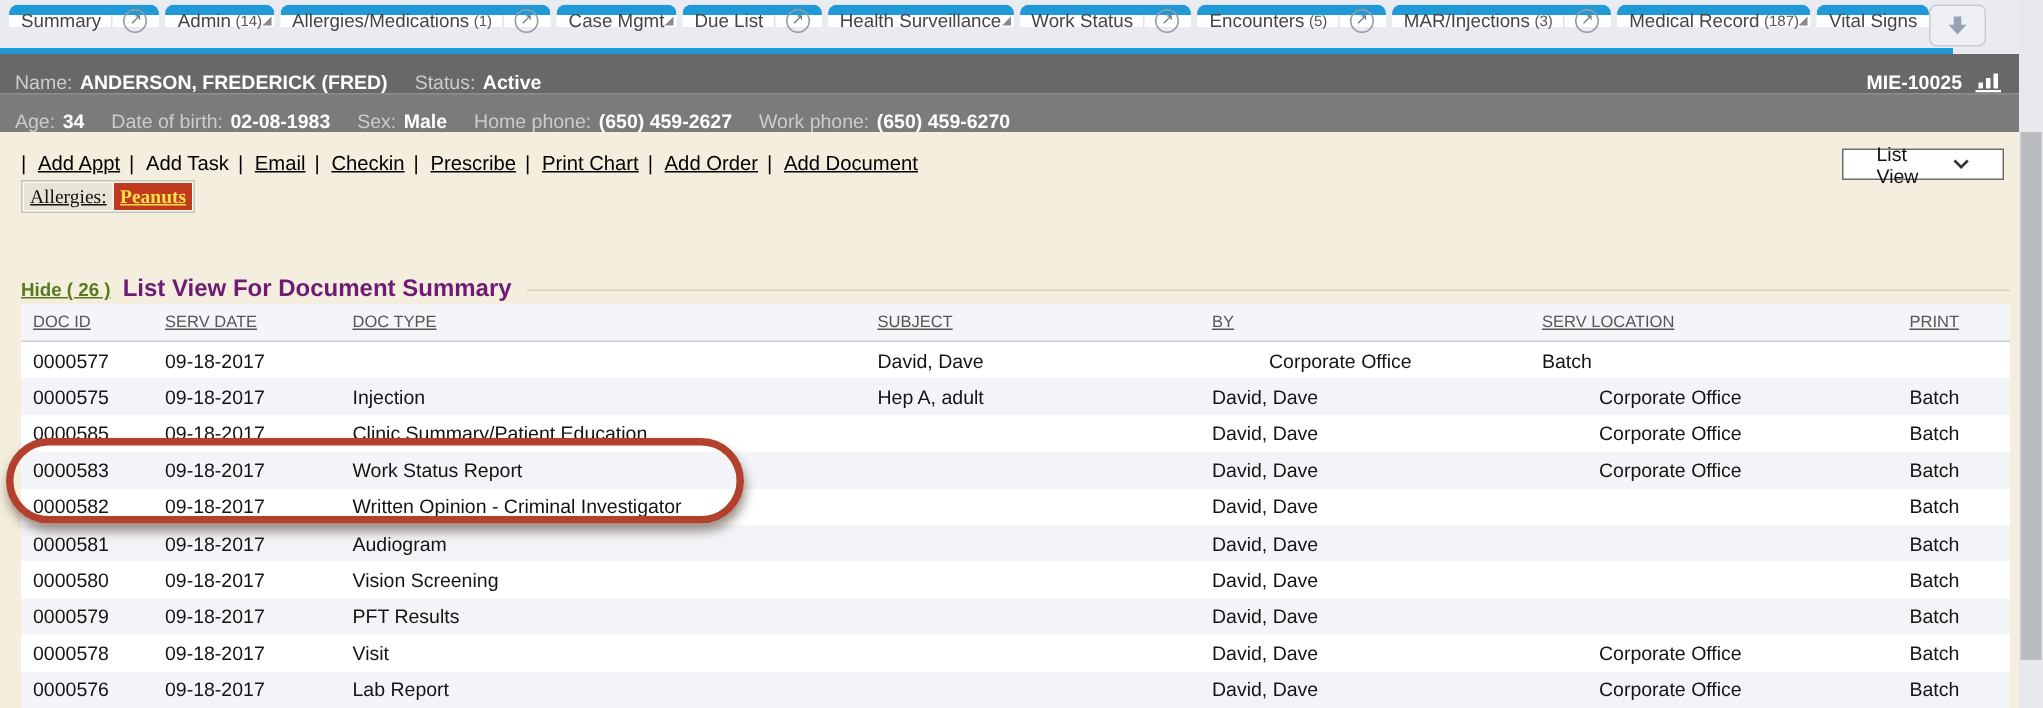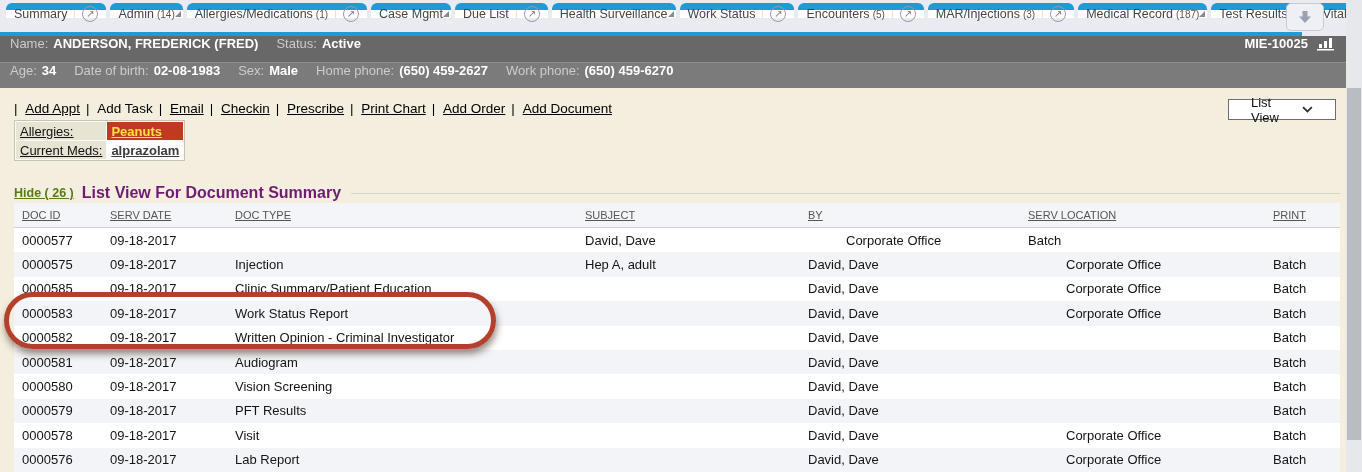--- a/index.html
+++ b/index.html
@@ -53,21 +53,21 @@
   }
   .overflow-btn {
     position:absolute; right:22px; top:3px; width:38px; height:28px;
     background:#eef0f5; border:1px solid #c7cbd4; border-radius:5px;
     display:flex; align-items:center; justify-content:center; cursor:pointer;
   }
 
   
   .pbar {
     position:absolute; left:0; width:1346px;
-    display:flex; align-items:flex-start; gap:18px;
+    display:flex; align-items:flex-end; gap:18px;
     padding:0 10px; font-size:13px;
   }
   .pbar1 { top:36px; height:26px; background:#686868; }
   .pbar2 { top:62px; height:26px; background:#7b7b7b; border-top:1px solid #8d8d8d; }
   .plabel { color:#cccccc; }
   .pvalue { color:#ffffff; font-weight:bold; }
   .pfield { display:flex; gap:5px; align-items:center; white-space:nowrap; }
   .pbar-right { margin-left:auto; display:flex; align-items:center; gap:8px; }
 
   
@@ -88,21 +88,21 @@
     padding:0 22px; font-size:13px; color:#111; cursor:pointer;
   }
 
   
   .quickinfo {
     position:absolute; left:14px; top:120px;
     border:1px solid #c6c3b4; background:#fbfaf4;
     border-collapse:separate; border-spacing:1px;
     font-size:13px;
   }
-  .quickinfo td { padding:0 4px; height:18px; }
+  .quickinfo td { padding:0 4px; height:18px;font-family:Liberation Serif, serif; }
   .qi-label { background:#e7e4d4; }
   .qi-label span { text-decoration:underline; color:#111; cursor:pointer; }
   .qi-allergy { background:#c03a20; }
   .qi-allergy span { color:#fde047; font-weight:bold; text-decoration:underline; cursor:pointer; }
   .qi-med { background:#fdfdfd; }
   .qi-med span { color:#3c3c3c; font-weight:bold; text-decoration:underline; cursor:pointer; }
 
   
   .section-head {
     position:absolute; left:14px; top:183px; width:1326px; height:20px;
@@ -225,25 +225,20 @@
           <span class="popout-circle">↗</span>
         </span>
     </div>
 
     <div class="tab">
       <span class="tab-label">Medical Record</span>
       <span class="tab-count">(187)</span>
       <span class="fold"></span>
     </div>
 
-    <div class="tab">
-      <span class="tab-label">Test Results</span>
-      <span class="tab-count">(5)</span>
-      <span class="fold"></span>
-    </div>
 
     <div class="tab">
       <span class="tab-label">Vital Signs</span>
     </div>
 
   </div>
   <div class="overflow-btn">
     <svg width="14" height="14" viewBox="0 0 14 14">
       <polygon points="4.5,1 9.5,1 9.5,6.5 13,6.5 7,13 1,6.5 4.5,6.5" fill="#98a2b3"></polygon>
     </svg>
@@ -310,24 +305,20 @@
     <polyline points="1,1 5.5,5.5 10,1" fill="none" stroke="#333" stroke-width="1.8"></polyline>
   </svg>
 </div>
 
 <table class="quickinfo">
   <tbody>
       <tr>
     <td class="qi-label"><span>Allergies:</span></td>
     <td class="qi-allergy"><span>Peanuts</span></td>
   </tr>
-  <tr>
-    <td class="qi-label"><span>Current Meds:</span></td>
-    <td class="qi-med"><span>alprazolam</span></td>
-  </tr>
 </tbody>
   </table>
 
 <div class="section-head">
   <span class="hide-link">Hide ( 26 )</span>
   <span class="section-title">List View For Document Summary</span>
   <span class="section-rule"></span>
 </div>
 
 <div class="panel">

